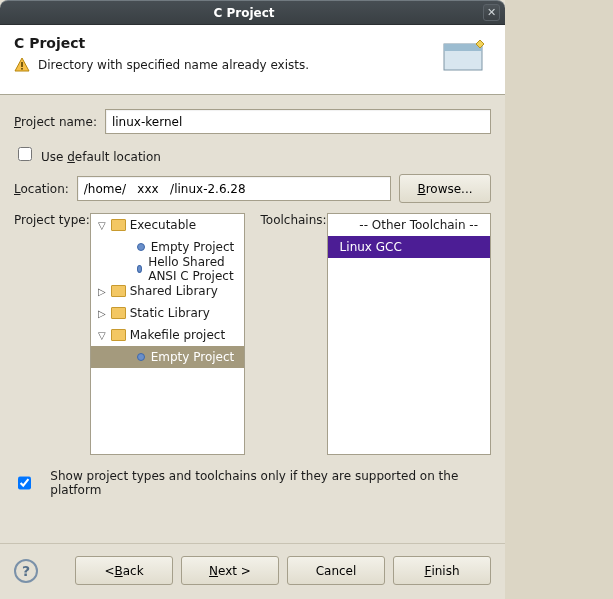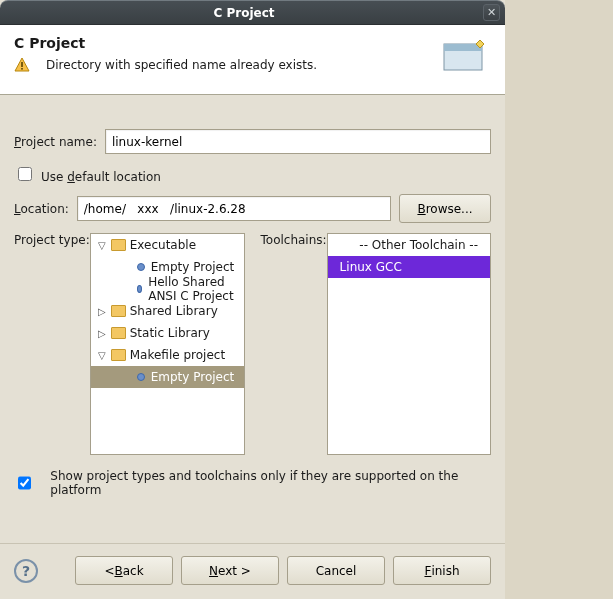--- a/index.html
+++ b/index.html
@@ -38,35 +38,34 @@
   .header {
     background: #ffffff;
     border-bottom: 1px solid #a9a693;
     padding: 10px 14px 8px 14px;
     display: flex; align-items: flex-start;
     gap: 10px;
     min-height: 70px;
   }
   .header-left { flex: 1; }
   .header h2 { margin: 0 0 6px 0; font-size: 14px; font-weight: bold;}
-  .warn-row { display: flex; align-items: center; gap: 16px; }
+  .warn-row { display: flex; align-items: center; gap: 8px; }
   .warn-icon {
     width: 16px; height: 16px; display:flex; align-items:center; justify-content:center;
   }
   .header-icon {
     width: 52px; height: 42px;
     display:flex; align-items:center; justify-content:center;
   }
   .body {
     flex: 1;
     padding: 14px 14px 6px 14px;
     display: flex; flex-direction: column;
     gap: 10px;
     background: #e4e0d4;
-    margin-top: 20px;
   }
   .row { display: flex; align-items: center; gap: 8px; }
   .label { white-space: nowrap; }
   .mnemonic { text-decoration: underline; }
   .textinput {
     flex: 1;
     height: 25px;
     border: 1px solid #a59f8b;
     background: #ffffff;
     padding: 2px 6px;
@@ -102,21 +101,21 @@
   .tree-node.selected { background: #a49a7d; color:#fff; }
   .tree-node .expander { width:14px; text-align:center; font-size:10px; color:#555;}
   .folder-icon {
     width:15px; height:12px; background:#f3c763; border:1px solid #c89a2f; border-radius:1px; margin-right:2px;
     position: relative;
   }
   .bullet-icon {
     width:8px; height:8px; border-radius:50%; background:#6a8fca; border:1px solid #3f68a8; margin-right:4px; margin-left:2px;
   }
   .lb-item { height:22px; display:flex; align-items:center; padding: 0 12px; }
-  .lb-item.selected { background:#6d28d9; color:#fff;}
+  .lb-item.selected { background:#4c1d95; color:#fff;}
   .spacer { flex:1 }
   .filters-row {
     display:flex; align-items:center; gap:16px; padding-top:4px;
   }
   .footer {
     border-top: 1px solid #c8c3b3;
     padding: 12px 14px 14px 14px;
     display:flex; align-items:center; gap:8px;
     background: #e4e0d4;
   }

